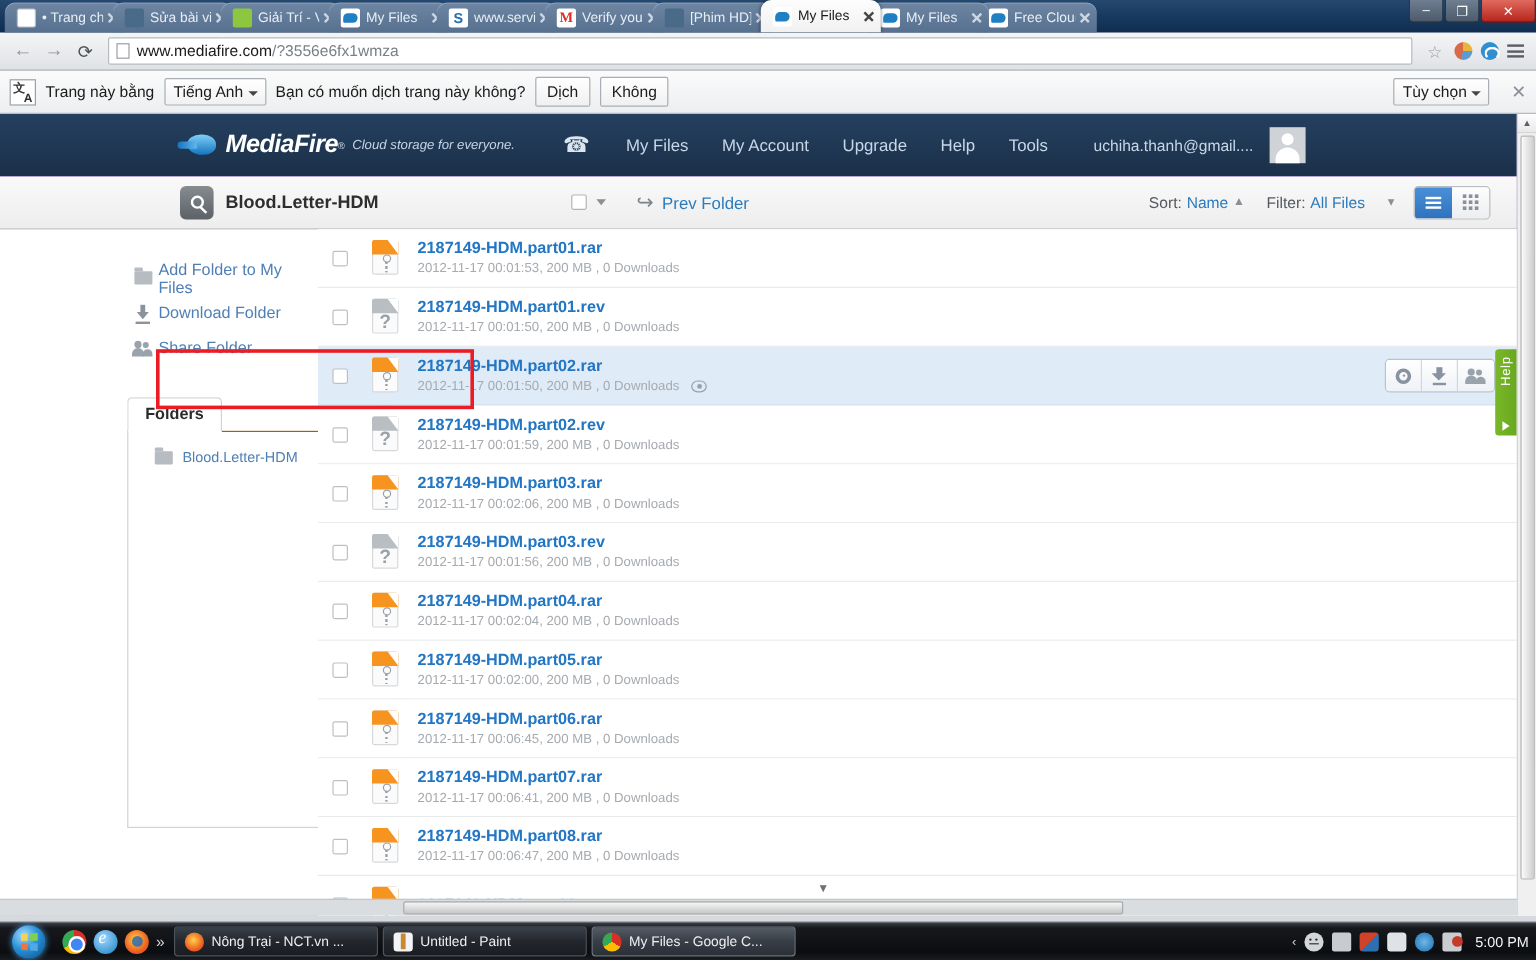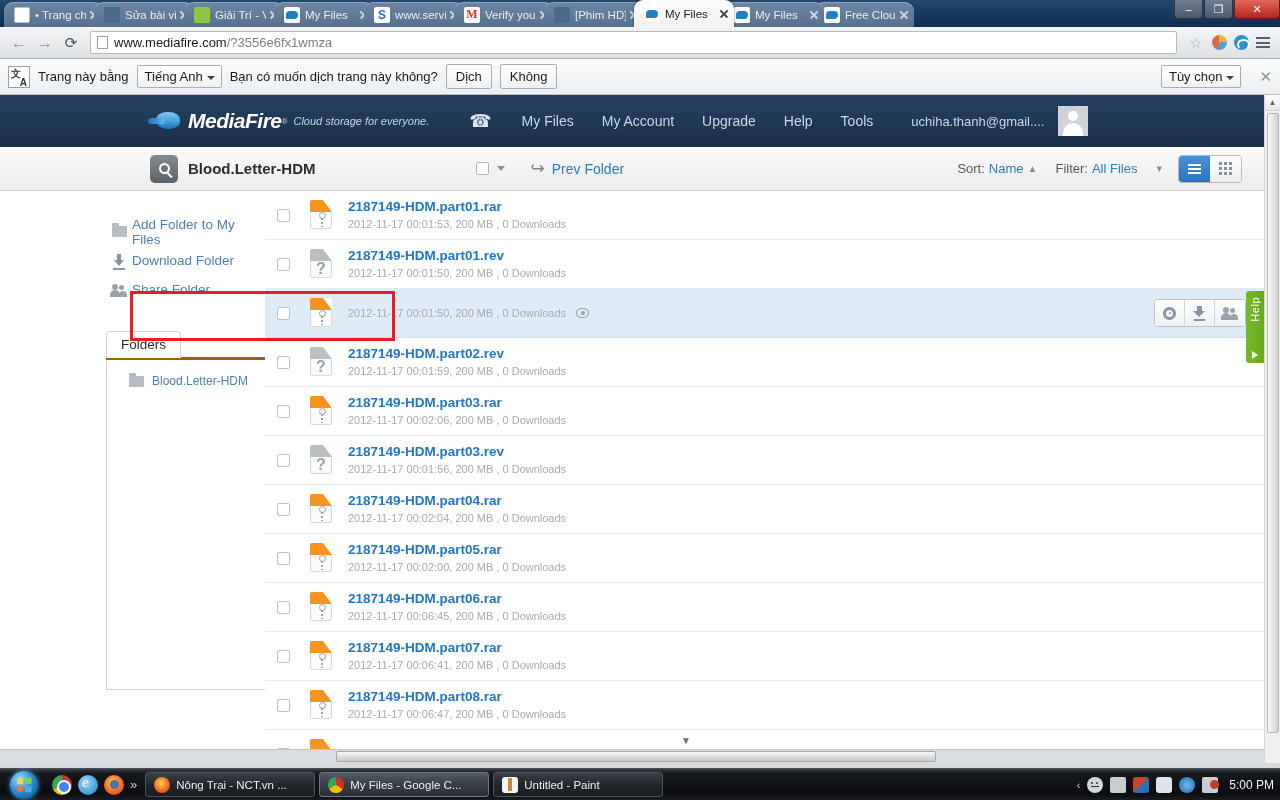--- a/index.html
+++ b/index.html
@@ -307,21 +307,21 @@
   .redbox {
     position: absolute;
     left: 130px; top: 196px;
     width: 265px; height: 50px;
     border: 3px solid #ec1c24;
     pointer-events: none;
   }
 
   .folders-panel { margin-top: 26px; width: 228px; }
   .folders-tabrow { display:flex; height:30px;
-                    border-bottom:3px solid #a16207; }
+                    border-bottom:1px solid #a16207;font-weight:bold; }
   .folders-tab {
     border:1px solid #d0d4d8; border-bottom:1px solid #fff;
     background:#fff; border-radius:4px 4px 0 0;
     padding: 5px 14px; font-size:13.5px; color:#2b2b2b; position:relative; top:1px;
   }
   .expand-ic { margin-left:auto; margin-bottom:6px; margin-right:6px; color:#8b9199; font-size:12px; }
   .folders-body {
     border:1px solid #d0d4d8; border-top:none;
     height: 330px; padding: 14px 0 0 22px;
     background:#fff;
@@ -752,20 +752,21 @@
           </div>
 
           <div class="file-row selected">
             <span class="row-check"></span>
             <span class="ficon rar">
                 <span class="sheet"></span>
                 <span class="flap"></span>
                 <span class="zip"></span>
               </span>
             <span class="fmeta">
+              <span class="fname">2187149-HDM.part02.rar</span>
               <span class="fsub">
                 <span>2012-11-17 00:01:50, 200 MB , 0 Downloads</span>
                 <span class="eye"></span>
               </span>
             </span>
             <div class="row-actions">
               <span class="ract">
                   <span class="gear-ic"></span>
                 </span>
               <span class="ract">
@@ -948,27 +949,27 @@
     <span class="ql chrome"></span>
     <span class="ql ie"></span>
     <span class="ql ff"></span>
   </div>
   <span class="chev">»</span>
 
   <div class="taskitem">
     <span class="ti-ic ff"></span>
     <span>Nông Trại - NCT.vn ...</span>
   </div>
+  <div class="taskitem">
+    <span class="ti-ic paint"></span>
+    <span>Untitled - Paint</span>
+  </div>
   <div class="taskitem active">
     <span class="ti-ic chrome"></span>
     <span>My Files - Google C...</span>
-  </div>
-  <div class="taskitem">
-    <span class="ti-ic paint"></span>
-    <span>Untitled - Paint</span>
   </div>
 
   <div class="tray">
     <span class="tchev">‹</span>
     <span class="ticon smiley"></span>
     <span class="ticon screen"></span>
     <span class="ticon winrar"></span>
     <span class="ticon usb"></span>
     <span class="ticon net"></span>
     <span class="ticon vol"></span>

